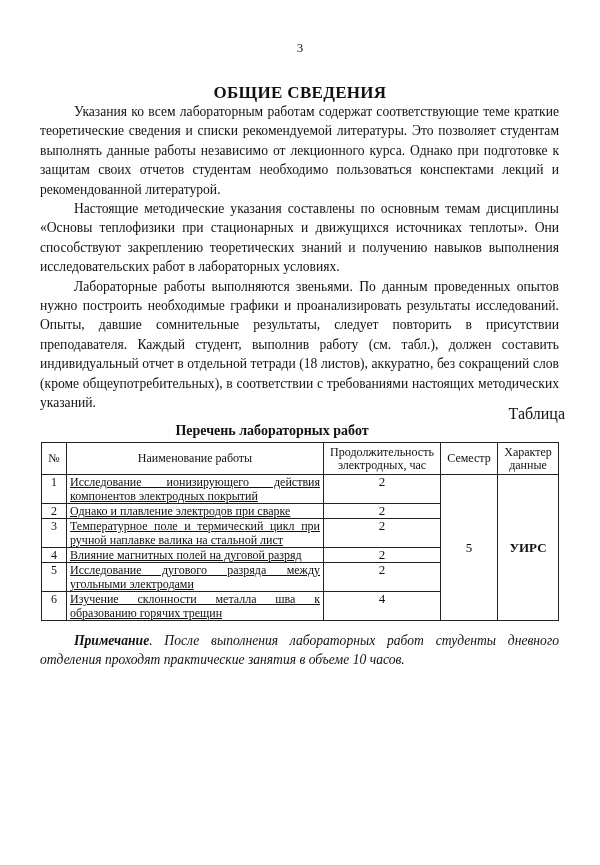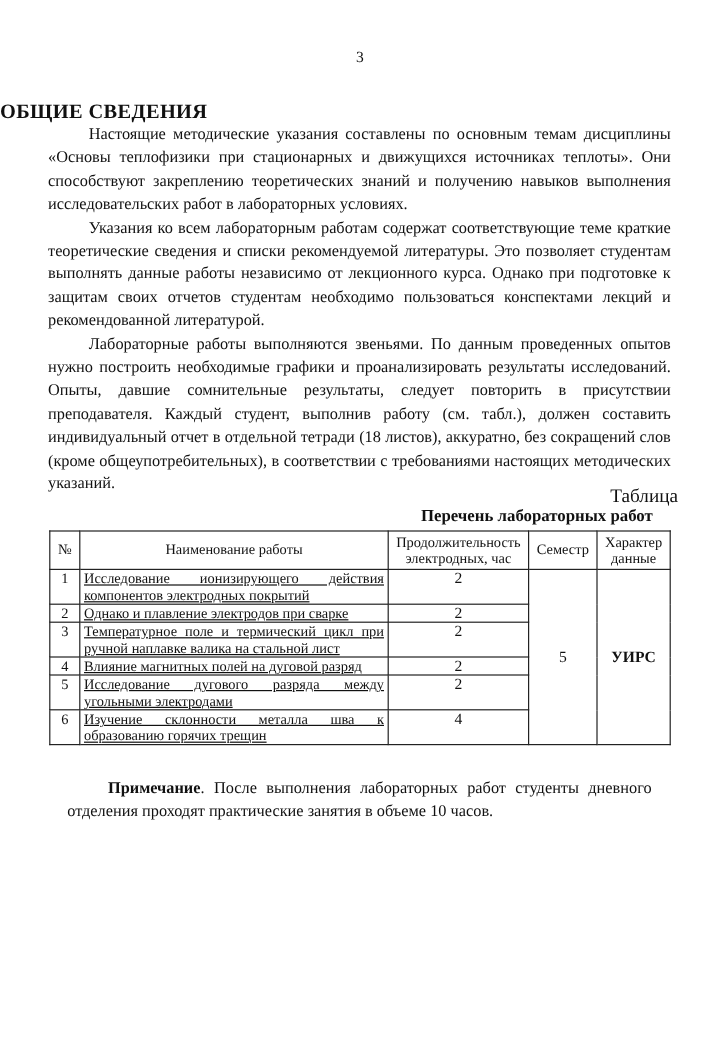--- a/index.html
+++ b/index.html
@@ -1,46 +1,46 @@
 <!DOCTYPE html>
 <html><head>
 <meta charset="utf-8">
 <style>
   html, body { margin: 0; padding: 0; background: #ffffff; }
   body { width: 600px; height: 865px; position: relative; overflow: hidden;
          font-family: "Liberation Serif", "DejaVu Serif", serif; color: #111; }
   .page-num { position: absolute; top: 40px; left: 0; width: 600px; text-align: center; font-size: 13px; }
-  .title { position: absolute; top: 83px; left: 0; width: 600px; text-align: left;
+  .title { position: absolute; top: 83px; left: 0; width: 600px; text-align: center;
            font-weight: bold; font-size: 17px; letter-spacing: 0.3px; }
   .body-text { position: absolute; left: 40px; width: 519px; top: 102px; font-size: 13.6px; line-height: 19.4px; }
   .body-text p { margin: 0; text-align: justify; text-indent: 34px; }
   .tbl-caption-right { position: absolute; top: 405px; right: 35px; font-size: 16px; }
-  .tbl-title { position: absolute; top: 423px; left: 0; width: 544px; text-align: right; font-weight: bold; font-size: 14px; }
+  .tbl-title { position: absolute; top: 423px; left: 0; width: 544px; text-align: center; font-weight: bold; font-size: 14px; }
   table.labs { position: absolute; top: 442px; left: 41px; width: 518px; border-collapse: collapse;
                font-size: 12px; line-height: 14px; }
   table.labs th, table.labs td { border: 1px solid #222; padding: 0 3px; vertical-align: top; }
   table.labs th { font-weight: normal; text-align: center; vertical-align: middle; height: 31px; line-height: 13px; }
   table.labs td.num { text-align: center; width: 18px; }
   table.labs td.name { text-align: justify; text-align-last: left; width: 250px; text-decoration: underline; }
   table.labs td.dur { text-align: center; font-size: 13px; width: 110px; }
   table.labs td.sem, table.labs td.kind { text-align: center; vertical-align: middle; font-size: 13px; }
   table.labs td.kind { font-weight: bold; }
   .note { position: absolute; top: 631px; left: 40px; width: 519px; font-size: 13.6px; line-height: 19px; }
-  .note p { margin: 16px; text-align: justify; text-indent: 34px; }
+  .note p { margin: 0; text-align: justify; text-indent: 34px; font-style: italic; }
   .note b { font-weight: bold; }
 </style>
 </head>
 <body>
 
 <div class="page-num">3</div>
 <div class="title">ОБЩИЕ СВЕДЕНИЯ</div>
 
 <div class="body-text">
+  <p>Указания ко всем лабораторным работам содержат соответствующие теме краткие теоретические сведения и списки рекомендуемой литературы. Это позволяет студентам выполнять данные работы независимо от лекционного курса. Однако при подготовке к защитам своих отчетов студентам необходимо пользоваться конспектами лекций и рекомендованной литературой.</p>
   <p>Настоящие методические указания составлены по основным темам дисциплины «Основы теплофизики при стационарных и движущихся источниках теплоты». Они способствуют закреплению теоретических знаний и получению навыков выполнения исследовательских работ в лабораторных условиях.</p>
-  <p>Указания ко всем лабораторным работам содержат соответствующие теме краткие теоретические сведения и списки рекомендуемой литературы. Это позволяет студентам выполнять данные работы независимо от лекционного курса. Однако при подготовке к защитам своих отчетов студентам необходимо пользоваться конспектами лекций и рекомендованной литературой.</p>
   <p>Лабораторные работы выполняются звеньями. По данным проведенных опытов нужно построить необходимые графики и проанализировать результаты исследований. Опыты, давшие сомнительные результаты, следует повторить в присутствии преподавателя. Каждый студент, выполнив работу (см. табл.), должен составить индивидуальный отчет в отдельной тетради (18 листов), аккуратно, без сокращений слов (кроме общеупотребительных), в соответствии с требованиями настоящих методических указаний.</p>
 </div>
 
 <div class="tbl-caption-right">Таблица</div>
 <div class="tbl-title">Перечень лабораторных работ</div>
 
 <table class="labs">
   <thead>
     <tr>
       <th style="width:18px">№</th>

